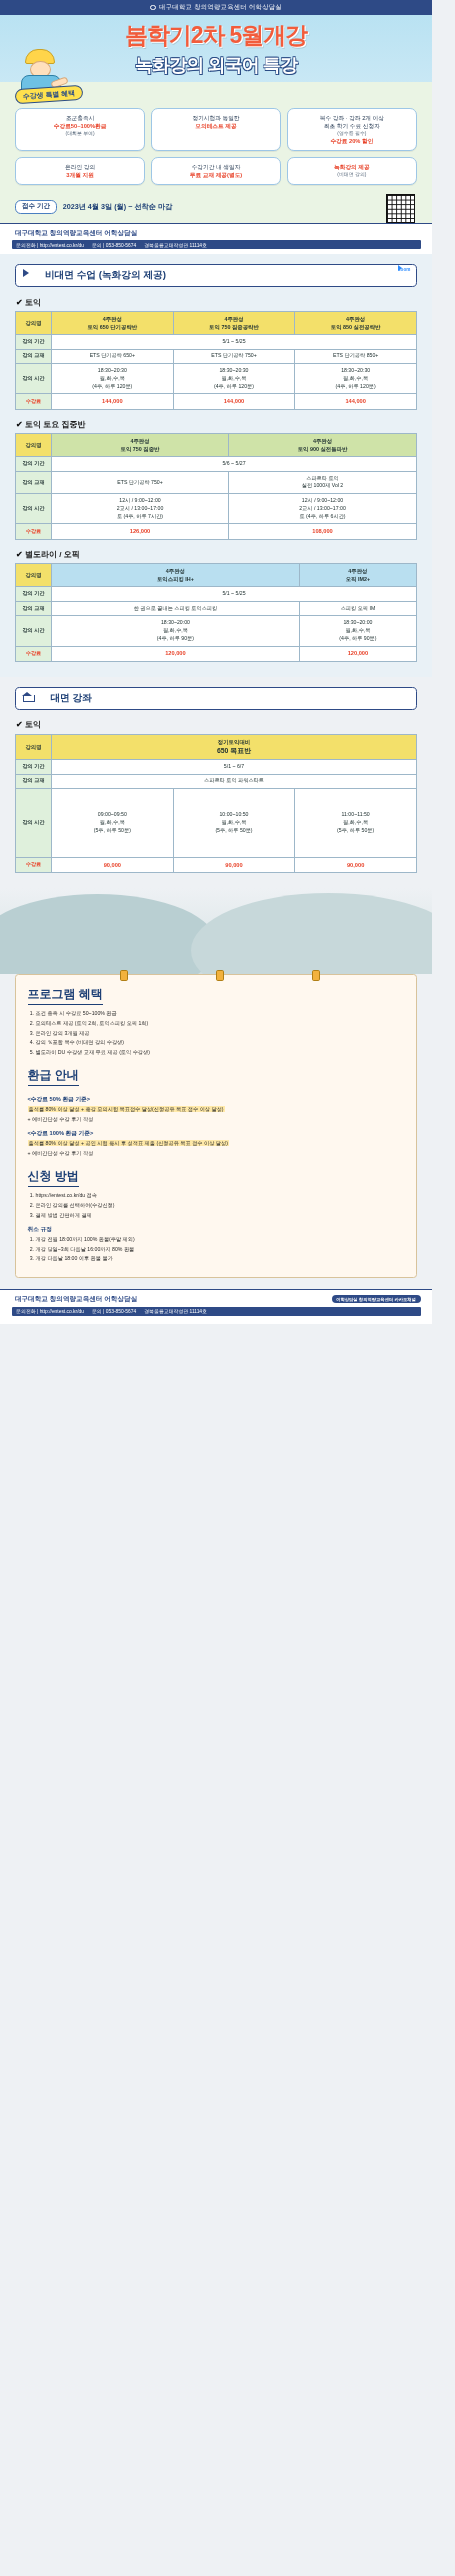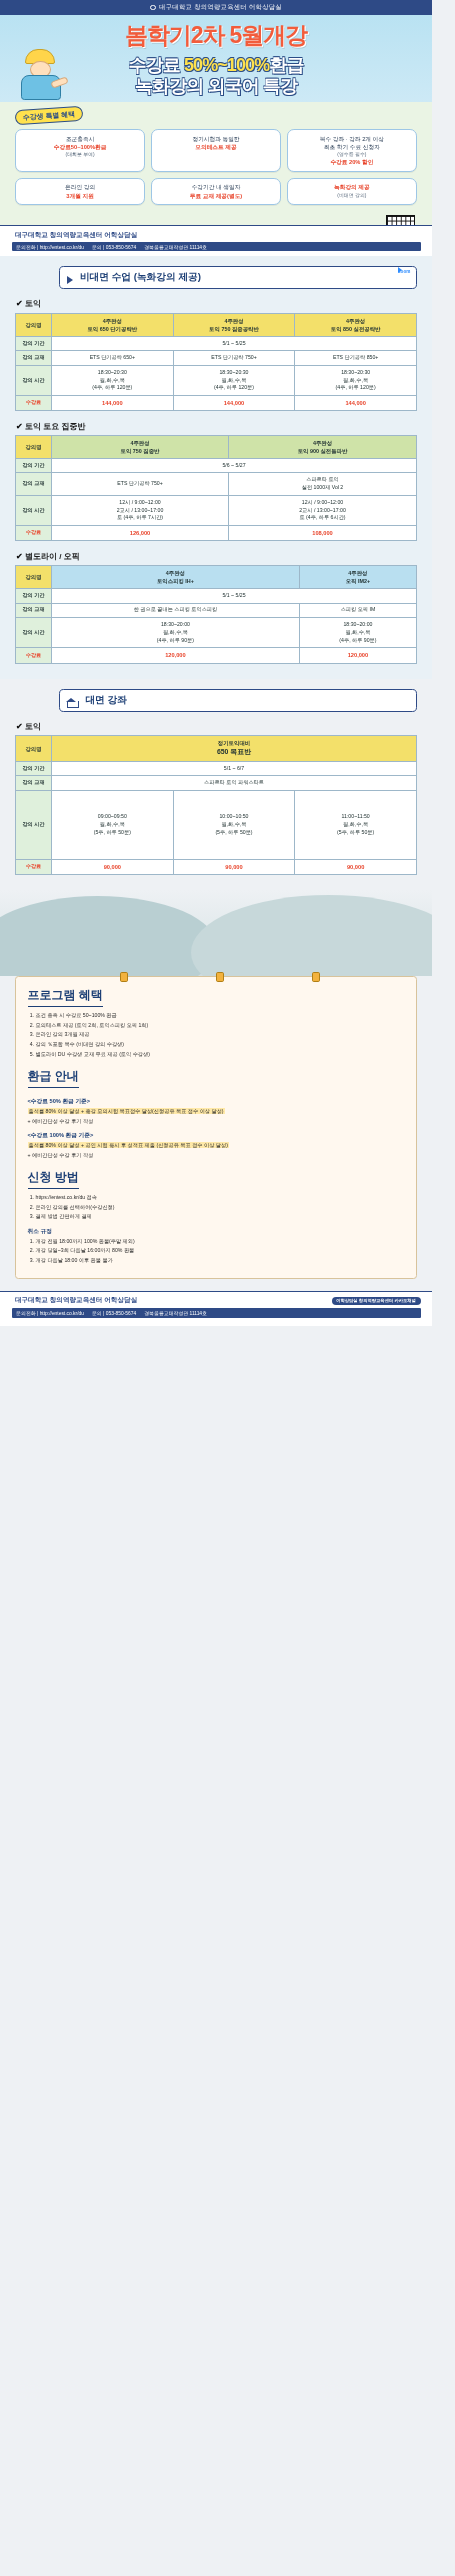--- a/index.html
+++ b/index.html
@@ -164,24 +164,24 @@
     background:#2e4a86; color:#fff; font-size:4.9px;
     padding:1.7px 4.6px; display:flex; gap:8px; border-radius:1.1px;
   }
 
   
   .section { padding: 10.3px 15px 15px 15px; }
   .sec-bg-a { background:#e9f1f6; }
   .sec-bg-b { background:#eef1f4; }
 
   .sec-head {
-    display:flex; align-items:flex-end; gap:7px;
+    display:flex; align-items:flex-start; gap:16px;
     background:#fff; border:1.1px solid #2e4a86; border-radius:4.6px;
     padding:4px 6.9px; position:relative;
-    font-size:9.7px; font-weight:bold; color:#1d3f75;margin-left:44px;
+    font-size:9.7px; font-weight:bold; color:#1d3f75;
   }
   .sec-head .play {
     width:0;height:0;border-left:6.9px solid #2e4a86;
     border-top:4.6px solid transparent;border-bottom:4.6px solid transparent;
   }
   .sec-head .house {
     width:11.5px;height:9.2px;position:relative;
   }
   .sec-head .house:before{
     content:"";position:absolute;left:0;top:2.9px;width:10.3px;height:6.3px;
@@ -299,23 +299,20 @@
     <div class="hero-title">봄학기2차 5월개강</div>
 
     <div class="worker">
       <div class="helmet"></div>
         <div class="head"></div>
         <div class="body"></div>
         <div class="arm"></div>
     </div>
 
     <div class="hero-sub-wrap">
-      <div class="hero-sub1">
-        <span>수강료 </span><em>50%~100%</em><span>환급</span>
-      </div>
       <div class="hero-sub2">녹화강의 외국어 특강</div>
     </div>
 
     <div class="benefit-area">
       <span class="tag-badge">수강생 특별 혜택</span>
 
       <div class="benefit-row">
         <div class="bubble">
           <span>조군충족시</span><br>
           <b>수강료50~100%환급</b><br>
@@ -347,20 +344,24 @@
           <span class="sm">(비대면 강의)</span>
         </div>
       </div>
     </div>
 
     <div class="date-area">
       <div class="qr-box">
         <div class="qr"></div>
         <div class="qr-cap">어학상담실 카카오채널</div>
       </div>
+      <div class="date-row">
+        <span class="date-chip">접수 기간</span>
+        <span>2023년 4월 3일 (월) ~ 선착순 마감</span>
+      </div>
     </div>
   </div>
 
   <div class="contactbar">
     <div class="cline1">
       <span class="logo-mark" style="border-color:#2e4a86"></span>
       <span>대구대학교 창의역량교육센터 어학상담실</span>
     </div>
     <div class="cline2">
       <span>문의전화 | http://entest.co.kr/du</span>

